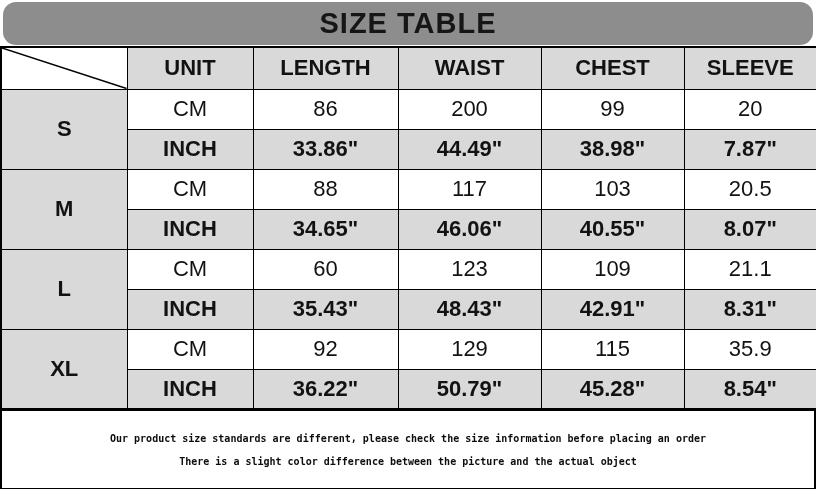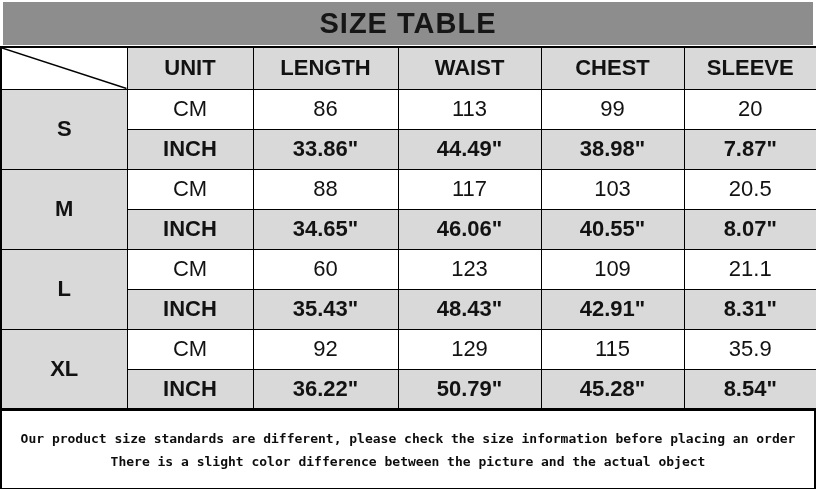--- a/index.html
+++ b/index.html
@@ -7,21 +7,21 @@
     --border:#000000; --text:#121212;
   }
   *{box-sizing:border-box;}
   html,body{margin:0;padding:0;background:#ffffff;}
   body{font-family:"Liberation Sans", sans-serif; color:var(--text);}
   .page{width:816px;height:489px;background:#ffffff;overflow:hidden;}
 
   .title-bar{
     margin:2px 3px 1px 3px; height:43px; background:var(--title-bg);
     display:flex;align-items:center;justify-content:center;
-    font-size:29px;font-weight:700;letter-spacing:1px;color:#161616;
+    font-size:29px;font-weight:700;letter-spacing:1px;color:#161616;border-radius:13px;
   }
 
   table.size-table{
     width:816px; border-collapse:collapse; table-layout:fixed;
     border:2px solid var(--border);
   }
   table.size-table th, table.size-table td{
     border:1px solid var(--border);
     text-align:center; vertical-align:middle; padding:0;
     font-size:22px; overflow:hidden;
@@ -38,21 +38,21 @@
 
   th.size-label{background:var(--shaded-bg); font-weight:700; font-size:23px;}
   td.unit{font-weight:700; font-size:21px;}
   tr.cm-row td{background:var(--cell-bg); font-weight:400;}
   tr.inch-row td{background:var(--shaded-bg); font-weight:700;}
 
   .notes-box{
     width:816px; height:80px; border:2px solid var(--border); border-top-width:1px;
     display:flex; flex-direction:column; align-items:center; justify-content:center;
     gap:4px; background:#ffffff;
-    font-family:"DejaVu Sans Mono", monospace; font-weight:700; font-size:13px;
+    font-family:"DejaVu Sans Mono", monospace; font-weight:700; font-size:10px;
     line-height:19px; white-space:nowrap; color:#0d0d0d;
   }
 </style>
 </head>
 <body>
 
 <div class="page">
 
   <div class="title-bar">SIZE TABLE</div>
 
@@ -80,21 +80,21 @@
         <th>CHEST</th>
         <th>SLEEVE</th>
       </tr>
     </thead>
     <tbody>
 
       <tr class="cm-row">
         <th class="size-label" rowspan="2">S</th>
         <td class="unit">CM</td>
         <td>86</td>
-        <td>113</td>
+        <td>200</td>
         <td>99</td>
         <td>20</td>
       </tr>
       <tr class="inch-row">
         <td class="unit">INCH</td>
         <td>33.86"</td>
         <td>44.49"</td>
         <td>38.98"</td>
         <td>7.87"</td>
       </tr>

